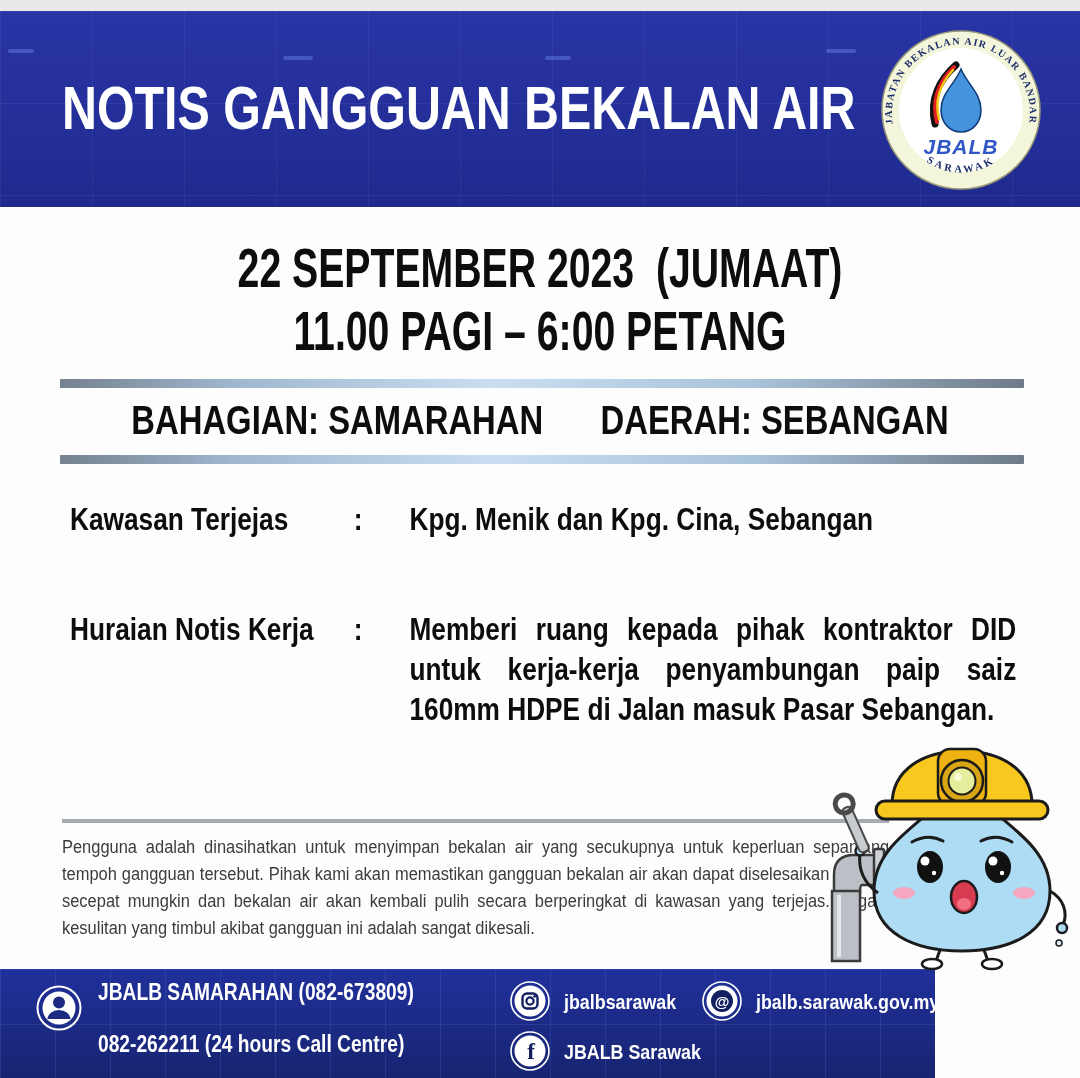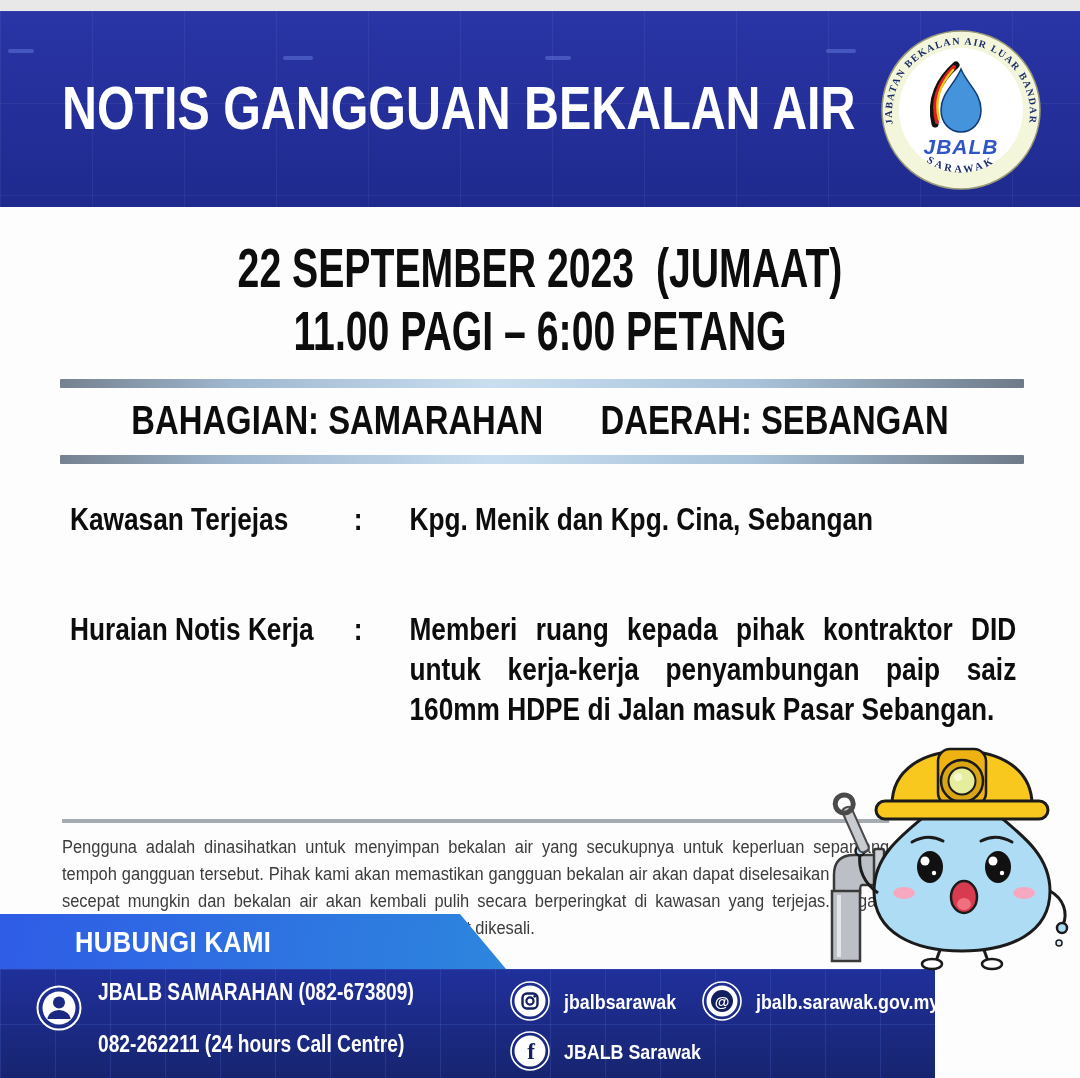--- a/index.html
+++ b/index.html
@@ -221,23 +221,20 @@
     <g>
       <path d="M80,62 C80,26 112,8 150,8 C188,8 220,26 220,62 Z" fill="#f8c81e" stroke="#1b1b1b" stroke-width="3"></path>
       <rect x="126" y="6" width="48" height="56" rx="12" fill="#eeb312" stroke="#1b1b1b" stroke-width="2.5"></rect>
       <circle cx="150" cy="38" r="21" fill="#d9a514" stroke="#1b1b1b" stroke-width="2.5"></circle>
       <circle cx="150" cy="38" r="13.5" fill="#e6ee9e" stroke="#1b1b1b" stroke-width="2"></circle>
       <circle cx="146" cy="34" r="4" fill="#f6fad0"></circle>
       <rect x="64" y="58" width="172" height="18" rx="9" fill="#f8c81e" stroke="#1b1b1b" stroke-width="3"></rect>
     </g>
   </svg>
 
-  <div class="contact-banner">
-    <span class="contact-banner-label">HUBUNGI KAMI</span>
-  </div>
 
   <footer class="footer">
 
     <svg class="icon icon-person" width="46" height="46" viewBox="0 0 46 46">
       <defs>
           <clipPath id="pClip">
             <circle cx="23" cy="23" r="16.5"></circle>
           </clipPath>
         </defs>
       <circle cx="23" cy="23" r="21.5" fill="none" stroke="#ffffff" stroke-width="2"></circle>

